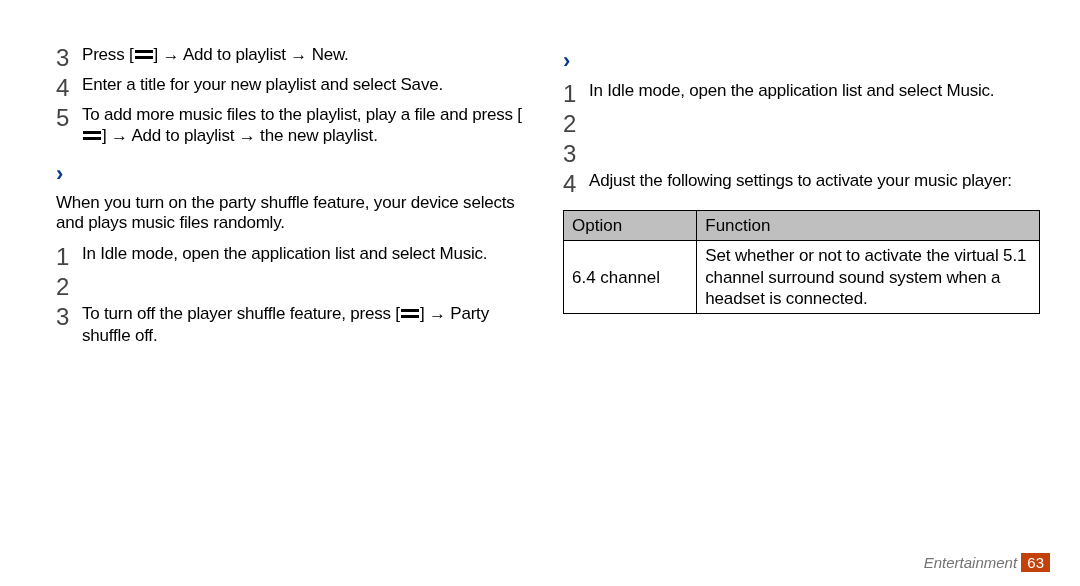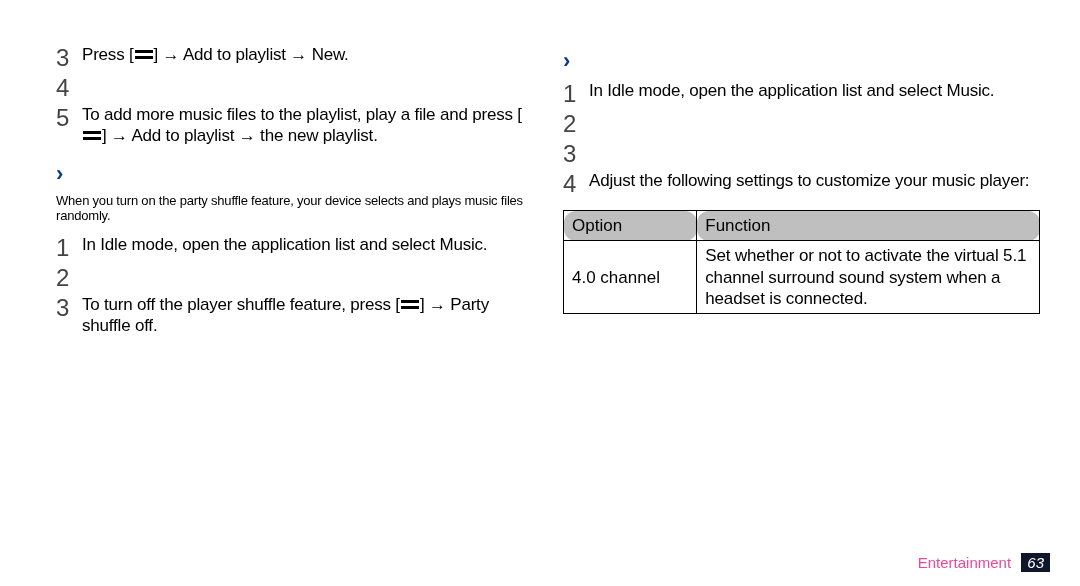--- a/index.html
+++ b/index.html
@@ -36,21 +36,21 @@
     display: flex;
     align-items: center;
   }
   .heading .chevron {
     color: #0a3a8a;
     font-size: 22px;
     margin-right: 6px;
     font-weight: bold;
   }
   .intro {
-    font-size: 13px;
+    font-size: 17px;
     margin: 0 0 10px 0;
     line-height: 1.2;
     letter-spacing: -0.2px;
   }
   ol.steps {
     list-style: none;
     padding: 0;
     margin: 0 0 14px 0;
     counter-reset: none;
   }
@@ -104,58 +104,59 @@
   table.opts th, table.opts td {
     border: 1px solid #000;
     padding: 4px 8px;
     text-align: left;
     vertical-align: middle;
     line-height: 1.25;
   }
   table.opts th {
     background: #bfbfbf;
     font-weight: normal;
-    border-radius: 12px;
   }
   table.opts td.fn {
     letter-spacing: -0.15px;
   }
   .footer {
     position: absolute;
     bottom: 14px;
     right: 30px;
     font-size: 15px;
   }
   .footer .label {
-    color: #ec4899;
-    margin-right: 6px;
+    font-style: italic;
+    color: #737373;
   }
   .footer .pnum {
     display: inline-block;
-    background: #0f172a;
+    background: #c2410c;
     color: #fff;
-    font-style: italic;
     padding: 1px 6px;
   }
 </style>
 </head>
 <body>
 
 <div class="page">
   <div class="col left">
 
     <ol class="steps">
       <li>
         <span class="num">3</span>
         <span class="txt">
           <span>Press [</span><span class="menu-icon"></span><span>] → </span><span class="bold">Add to playlist → New.</span>
         </span>
       </li>
       <li>
         <span class="num">4</span>
+        <span class="txt">
+          <span>Enter a title for your new playlist and select </span><span class="bold">Save</span><span>.</span>
+        </span>
       </li>
       <li>
         <span class="num">5</span>
         <span class="txt">
           <span>To add more music files to the playlist, play a file and press [</span><span class="menu-icon"></span><span>] → </span><span class="bold">Add to playlist → the new playlist.</span>
         </span>
       </li>
     </ol>
 
     <h2 class="heading">
@@ -195,34 +196,34 @@
         </span>
       </li>
       <li>
         <span class="num">2</span>
       </li>
       <li>
         <span class="num">3</span>
       </li>
       <li>
         <span class="num">4</span>
-        <span class="txt">Adjust the following settings to customize your music player:</span>
+        <span class="txt">Adjust the following settings to activate your music player:</span>
       </li>
     </ol>
 
     <table class="opts">
       <thead>
         <tr>
           <th style="width:28%">Option</th>
           <th>Function</th>
         </tr>
       </thead>
       <tbody>
         <tr>
-          <td>4.0 channel</td>
+          <td>6.4 channel</td>
           <td class="fn">Set whether or not to activate the virtual 5.1 channel surround sound system when a headset is connected.</td>
         </tr>
       </tbody>
     </table>
   </div>
 
   <div class="footer">
     <span class="label">Entertainment</span>
     <span class="pnum">63</span>
   </div>

